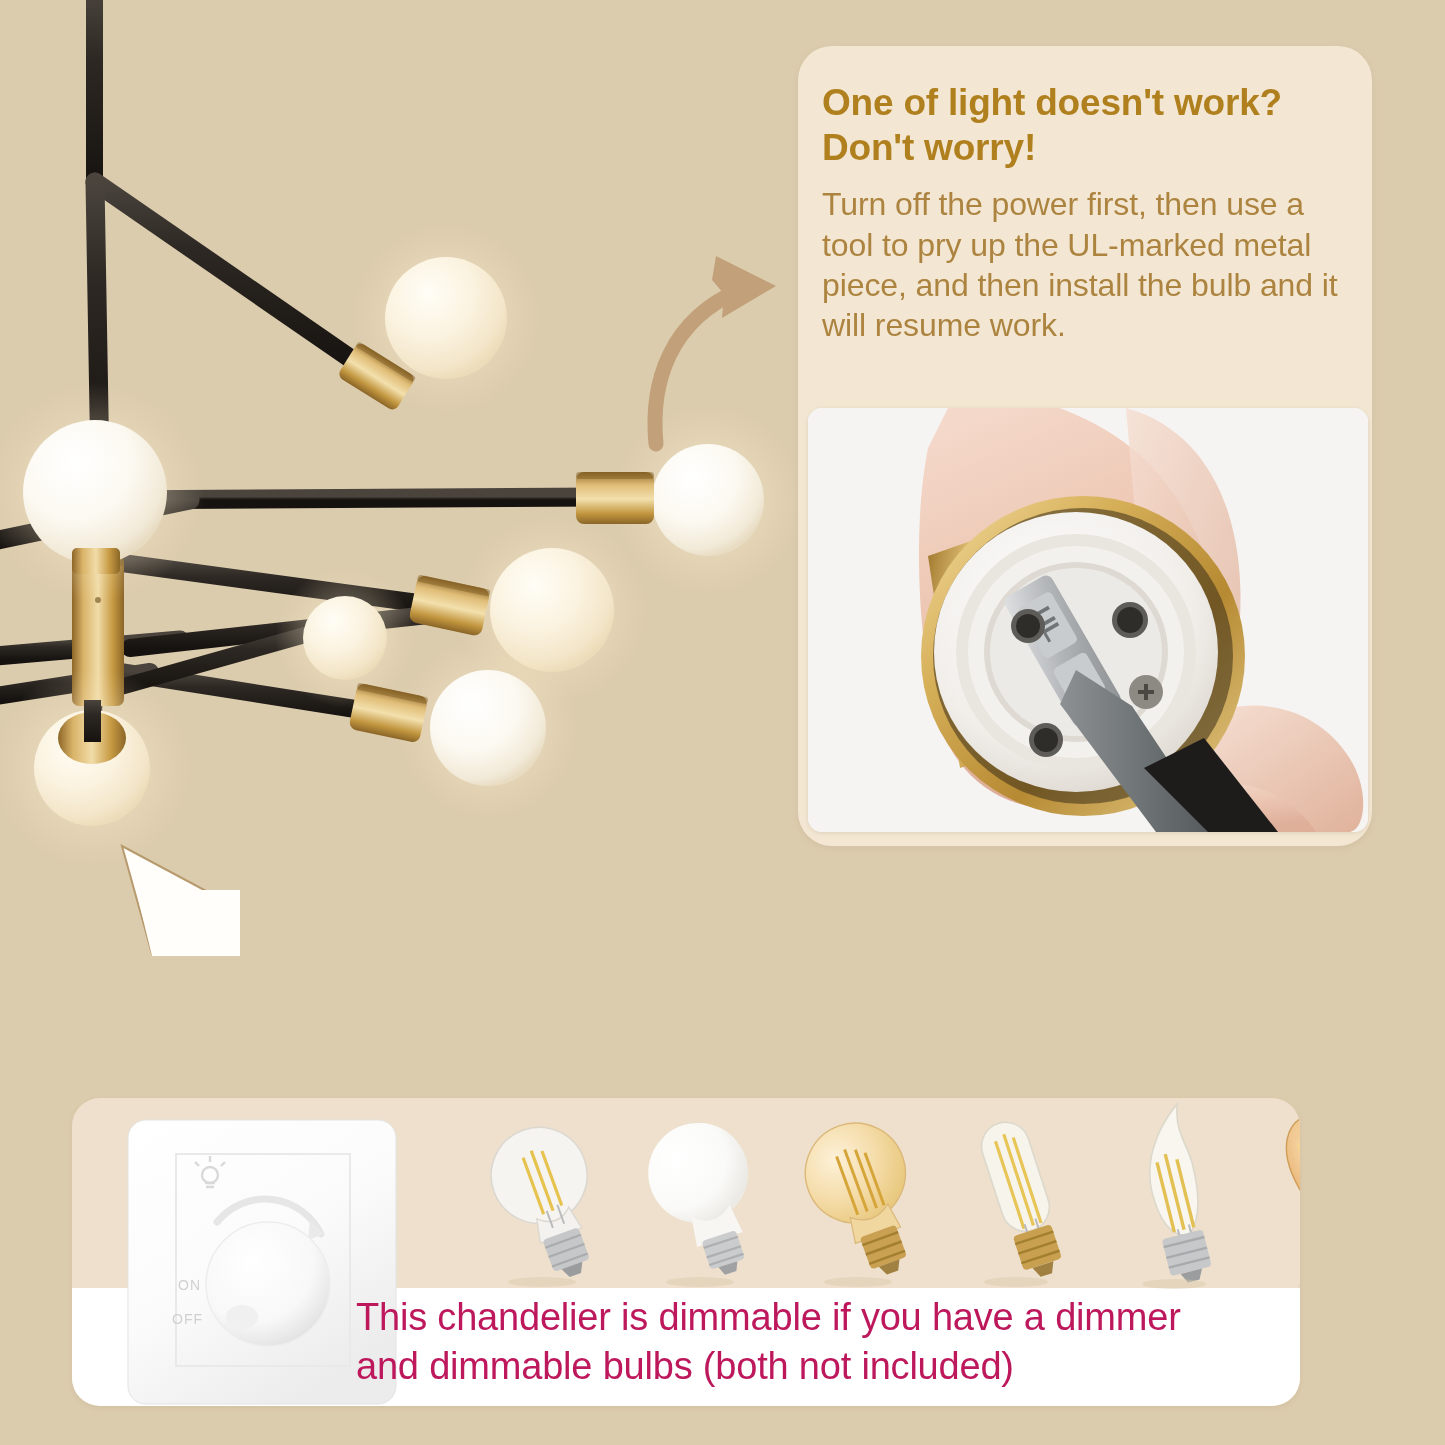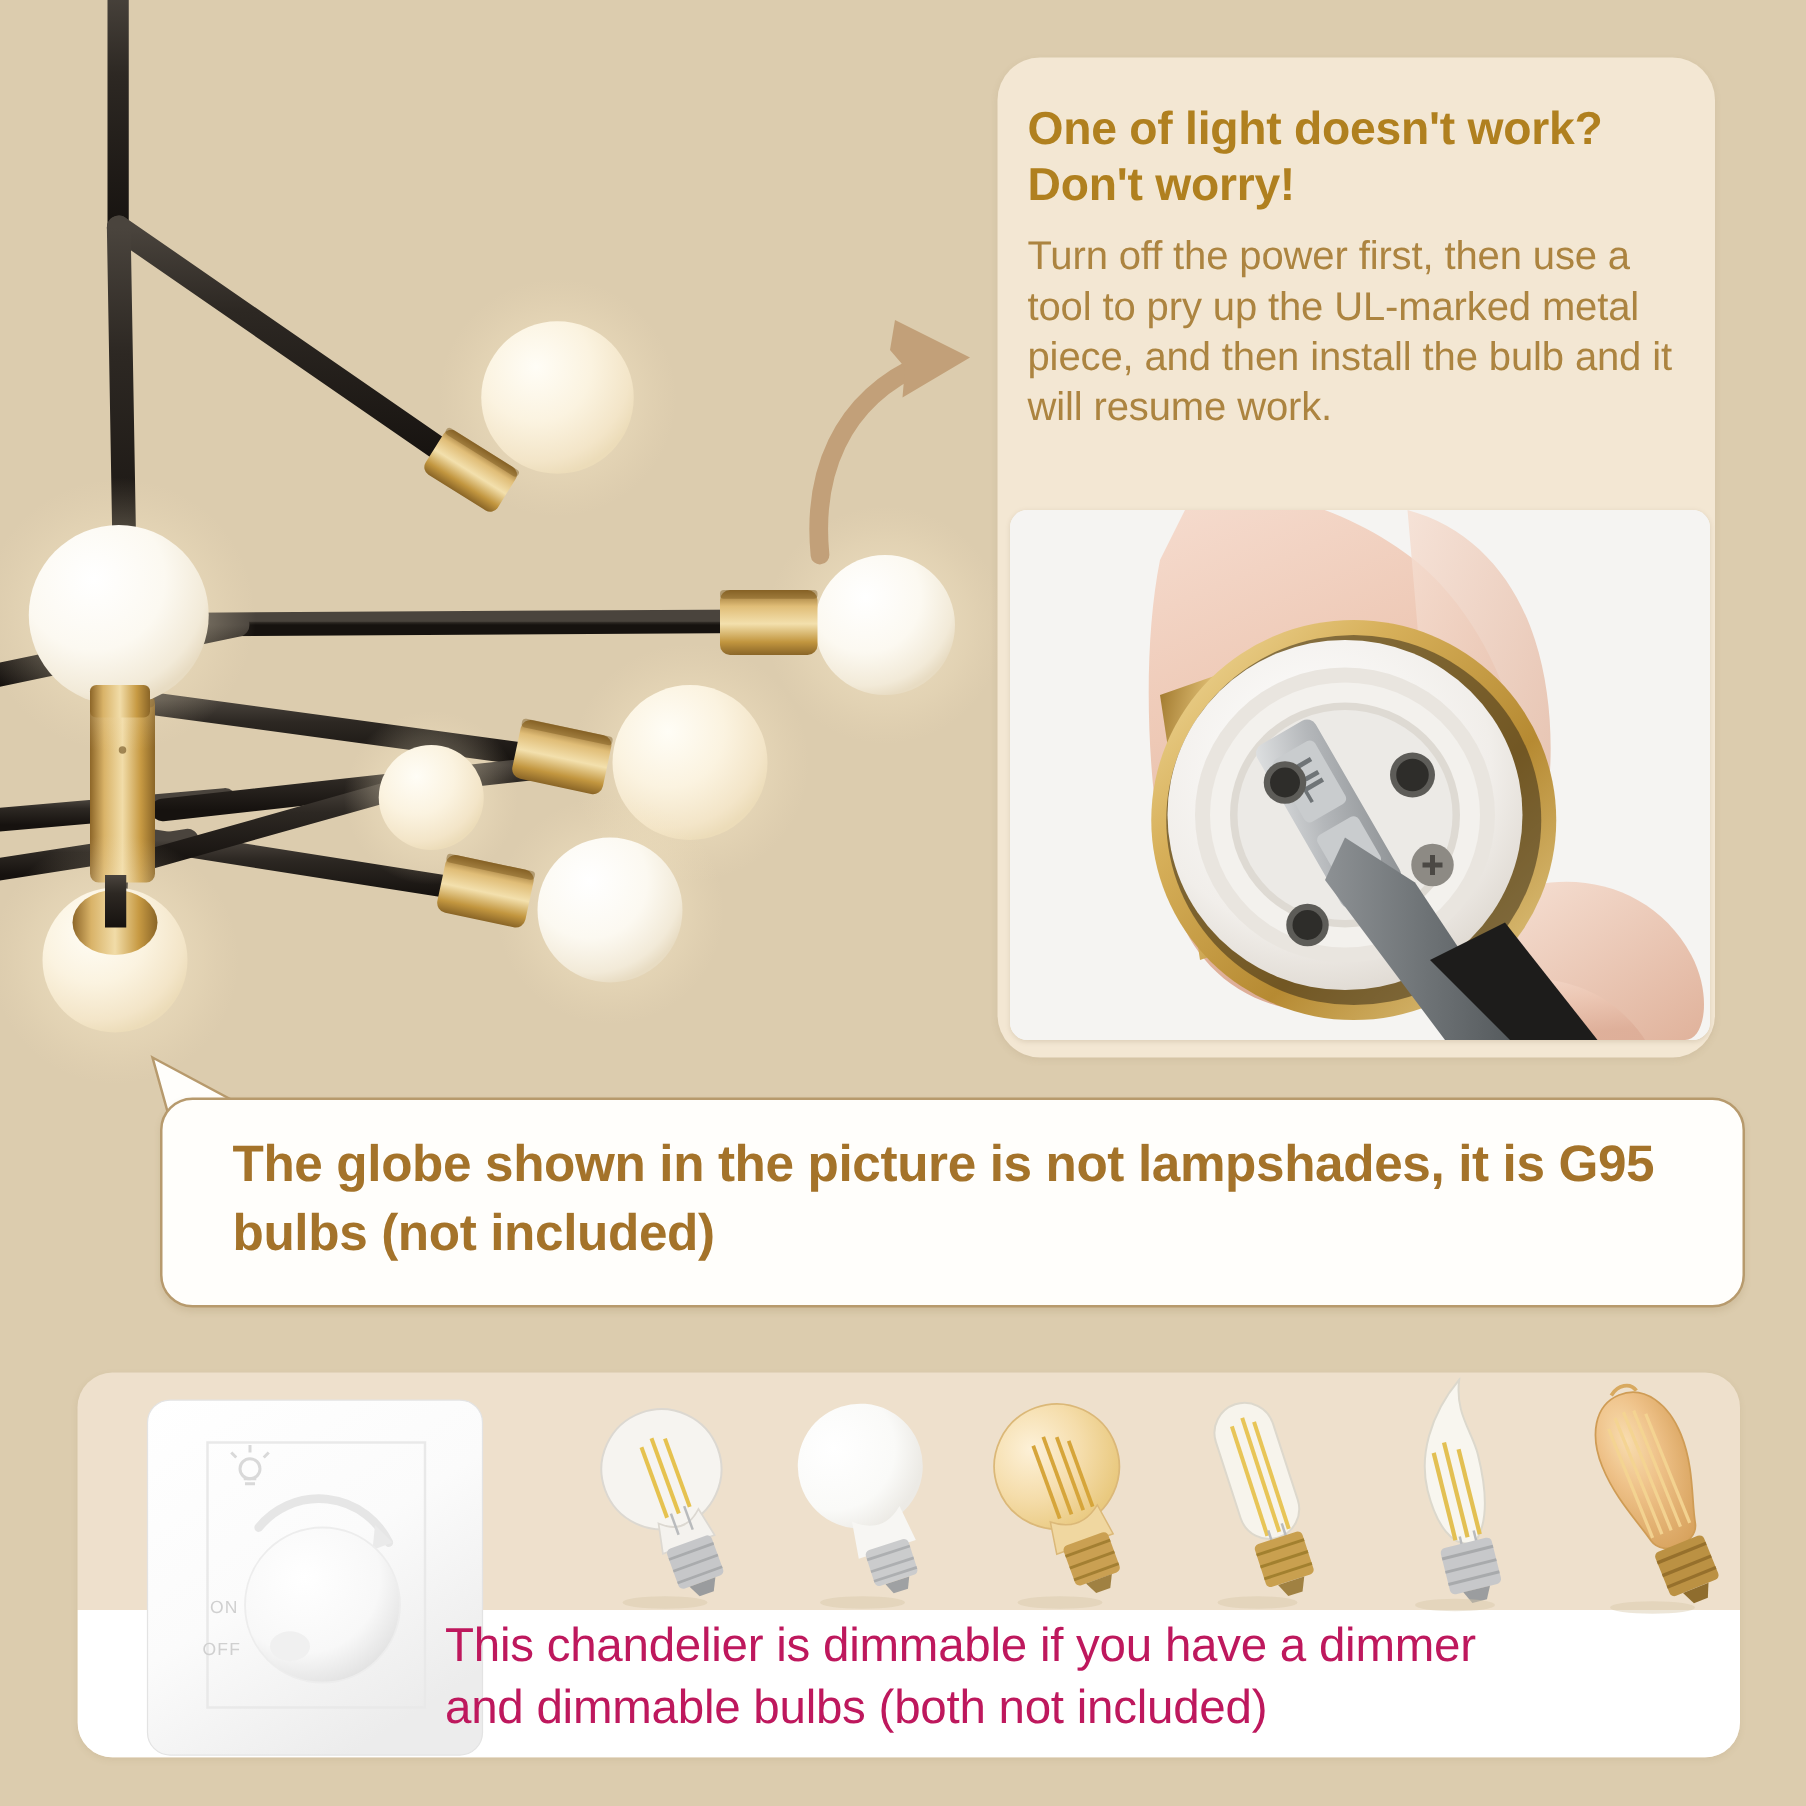--- a/index.html
+++ b/index.html
@@ -70,22 +70,22 @@
     font-size: 41px;
     line-height: 1.33;
     letter-spacing: -0.3px;
     white-space: pre-line;
   }
   .bubble-tail { position: absolute; left: 108px; top: 838px; width: 140px; height: 120px; }
 
   
   .bottom-card {
     position: absolute;
-    left: 62px; top: 1098px;
-    width: 1330px; height: 308px;
+    left: 72px; top: 1098px;
+    width: 1228px; height: 308px;
     background: #eee0cc;
     border-radius: 28px;
     overflow: hidden;
     box-shadow: 0 2px 5px rgba(145,120,85,.13);
   }
   .bottom-white {
     position: absolute;
     left: 0; bottom: 0; width: 100%; height: 118px;
     background: #ffffff;
   }
@@ -345,23 +345,20 @@
     </div>
   </div>
 
   <div class="bubble-tail">
     <svg viewBox="0 0 140 120" width="140" height="120">
       <path d="M14,8 L130,70 L44,116 Z" fill="#fffefb" stroke="#b79a6d" stroke-width="2"></path>
       <path d="M28,52 L132,52 L132,118 L44,118 Z" fill="#fffefb"></path>
     </svg>
   </div>
 
-  <div class="bubble">
-    <div class="bubble-text">The globe shown in the picture is not lampshades, it is G95 bulbs (not included)</div>
-  </div>
 
   <div class="bottom-card">
     <div class="bottom-white"></div>
 
     <div class="dimmer-wrap">
       <svg viewBox="0 0 310 300" width="310" height="300">
         <defs>
           <linearGradient id="plate" x1="0" y1="0" x2="0.6" y2="1">
             <stop offset="0%" stop-color="#ffffff"></stop>
             <stop offset="55%" stop-color="#fbfbfb"></stop>

